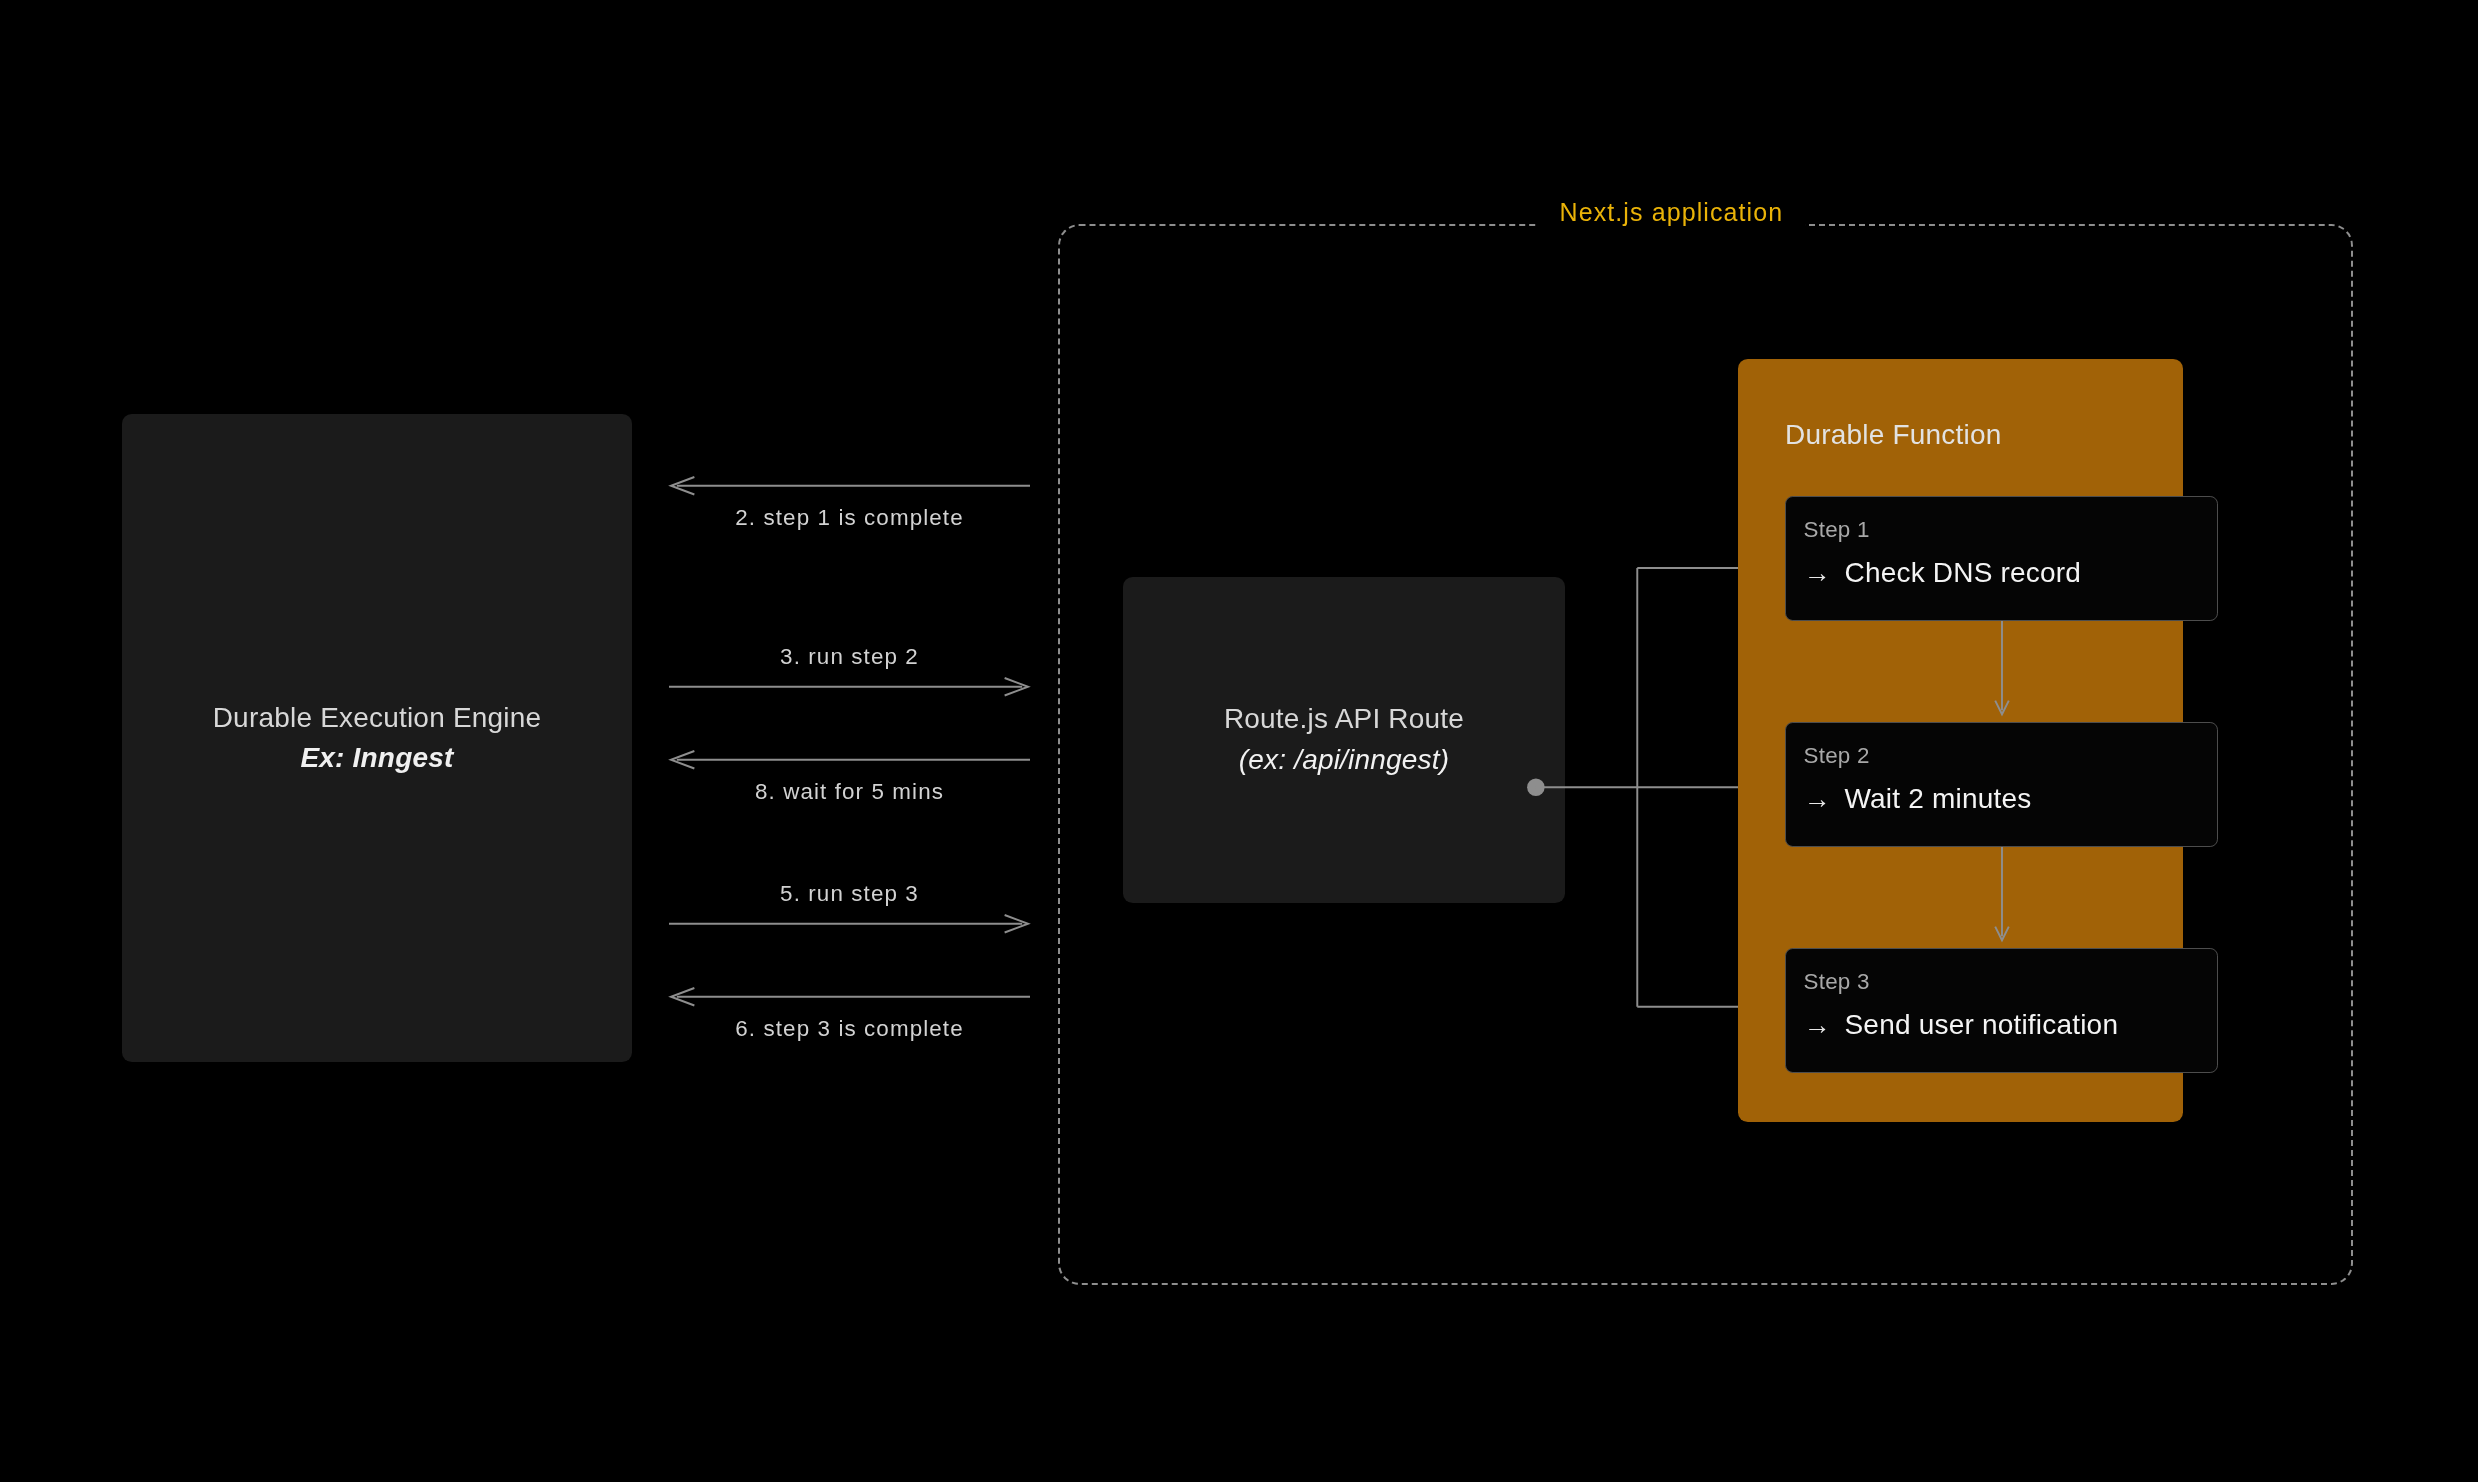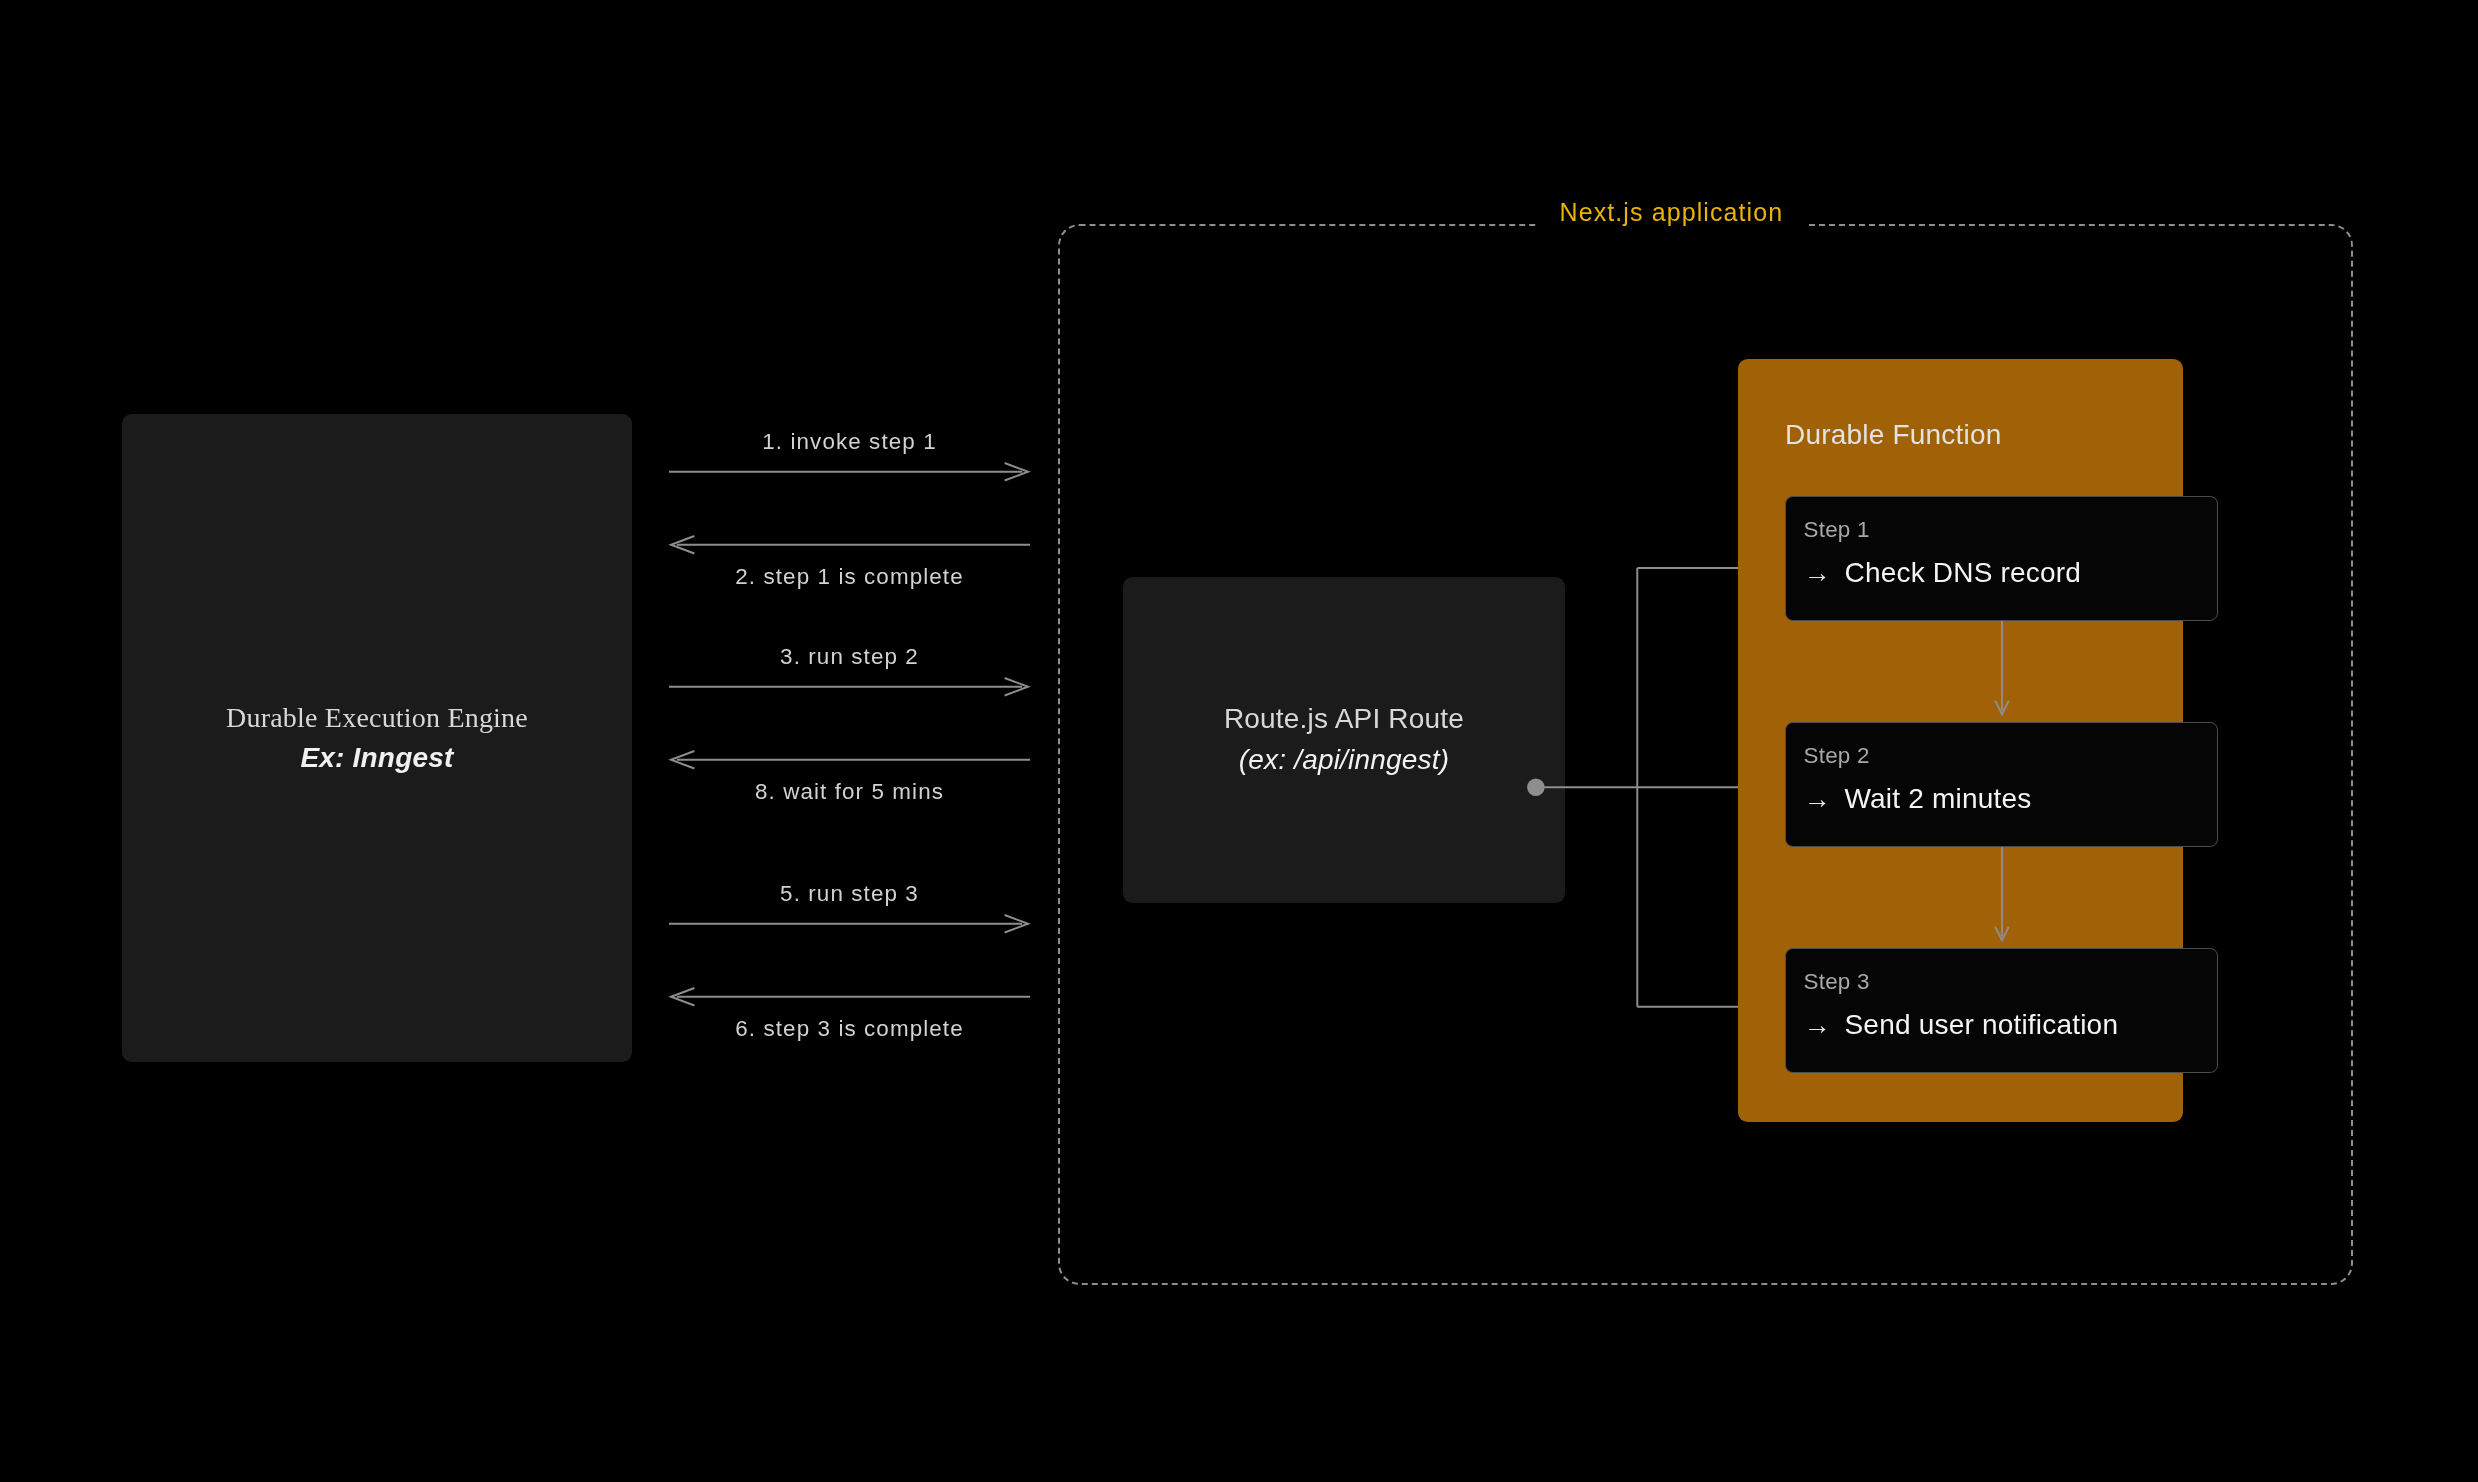--- a/index.html
+++ b/index.html
@@ -31,21 +31,20 @@
     display: flex;
     flex-direction: column;
     align-items: center;
     justify-content: center;
   }
   .engine-title {
     font-size: 28px;
     color: #d8d8d8;
     letter-spacing: 0.2px;
     line-height: 1.42;
-    font-family: Liberation Serif, serif;
   }
   .engine-sub {
     font-size: 28px;
     color: #f0f0f0;
     font-style: italic;
     font-weight: 700;
     letter-spacing: 0.2px;
     line-height: 1.42;
   }
 
@@ -214,29 +213,20 @@
 <body>
 
 <div id="canvas">
 
   <div class="engine-box">
     <div class="engine-title">Durable Execution Engine</div>
     <div class="engine-sub">Ex: Inngest</div>
   </div>
 
   <div class="flow-group" style="top:429px;">
-    <div class="flow-row">
-      <div class="flow-label above">1. invoke step 1</div>
-      <div class="flow-line for-above">
-        <svg viewBox="0 0 370 20" preserveAspectRatio="none">
-          <line x1="0" y1="10" x2="362" y2="10" stroke="#8e8e8e" stroke-width="2"></line>
-          <polyline points="344,1 368,10 344,19" fill="none" stroke="#8e8e8e" stroke-width="2"></polyline>
-        </svg>
-      </div>
-    </div>
     <div class="flow-row" style="margin-top:45px;">
       <div class="flow-line for-below">
         <svg viewBox="0 0 370 20" preserveAspectRatio="none">
           <line x1="8" y1="10" x2="370" y2="10" stroke="#8e8e8e" stroke-width="2"></line>
           <polyline points="26,1 2,10 26,19" fill="none" stroke="#8e8e8e" stroke-width="2"></polyline>
         </svg>
       </div>
       <div class="flow-label below">2. step 1 is complete</div>
     </div>
   </div>

